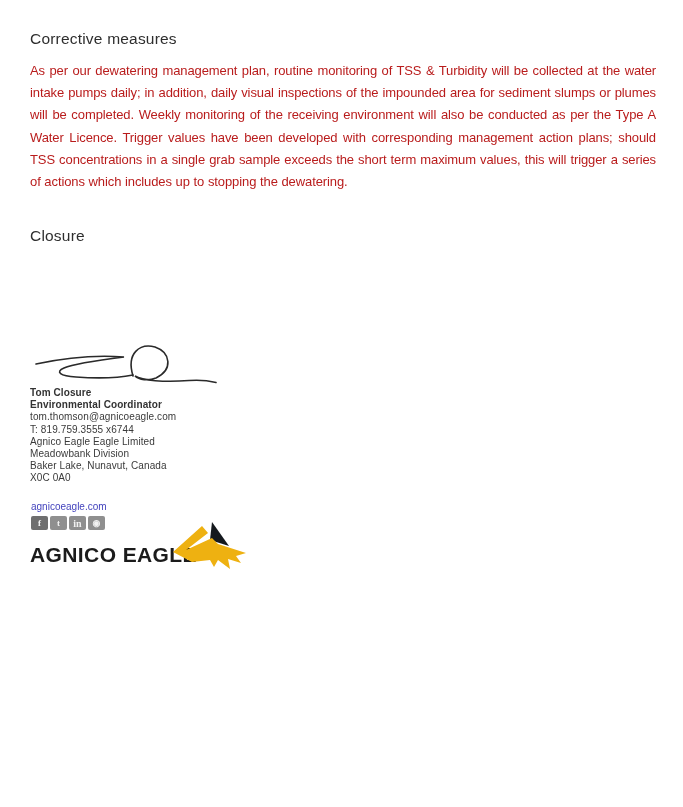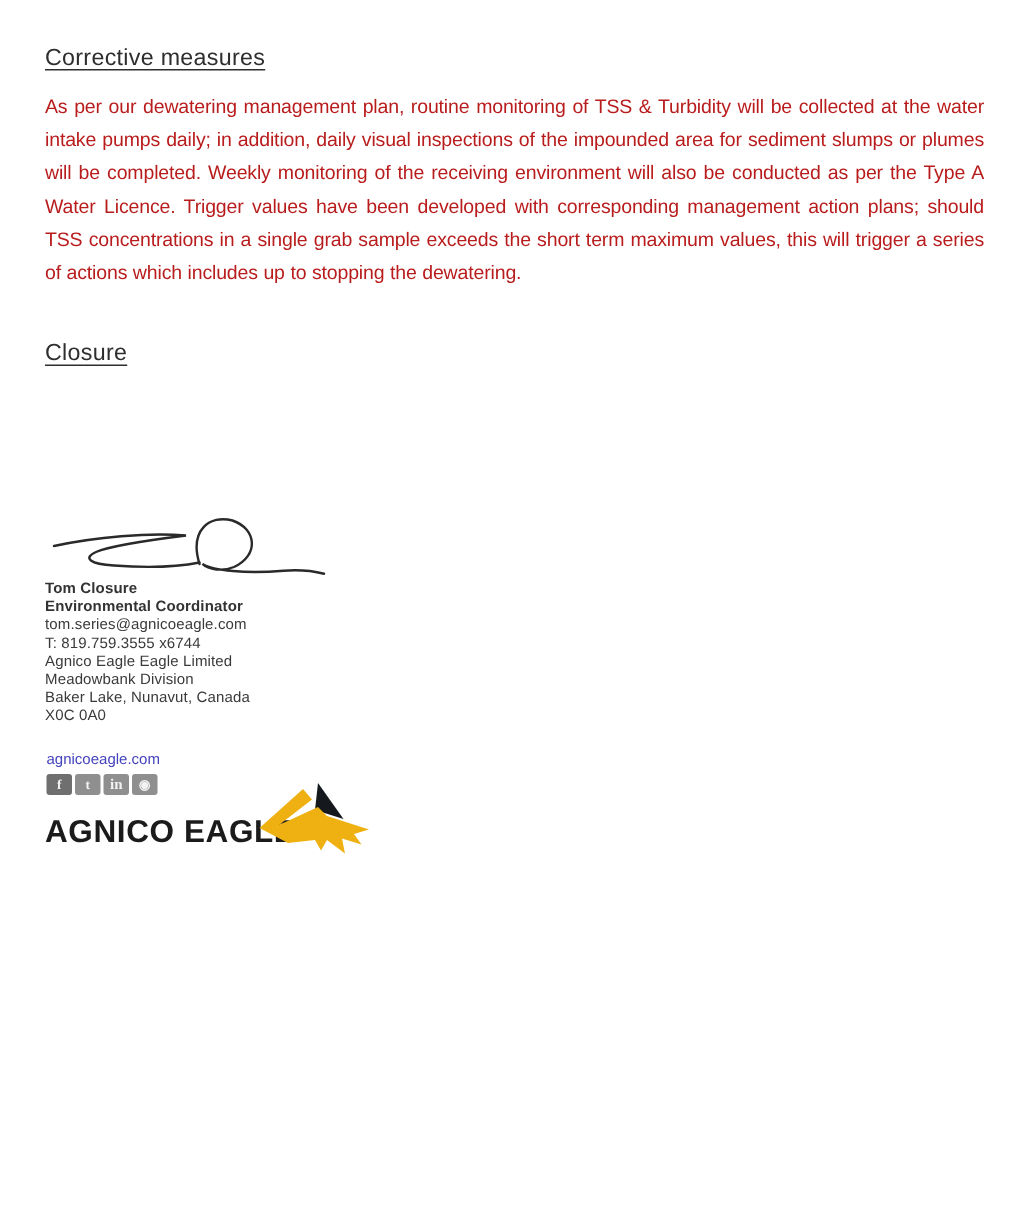--- a/index.html
+++ b/index.html
@@ -9,21 +9,20 @@
     background:#ffffff;
     font-family:"Liberation Sans", sans-serif;
     color:#383838;
     overflow:hidden;
   }
   .abs{position:absolute;}
   .heading{
     left:30px;
     font-size:15.5px;
     color:#2e2e2e;
-    text-decoration:underline;
     text-underline-offset:3px;
     text-decoration-thickness:1px;
     letter-spacing:0.2px;
   }
   .para{
     left:30px;width:626px;
     font-size:13px;
     line-height:22.2px;
     letter-spacing:-0.1px;
     word-spacing:0.2px;
@@ -87,21 +86,21 @@
   <svg class="abs sig-svg" width="195" height="56" viewBox="0 0 195 56">
     <g fill="none" stroke="#2a2a2a" stroke-width="1.6" stroke-linecap="round">
       <path d="M6,25 C34,19 68,16 94,18 C70,21 43,25 34,29 C25,33 30,37 46,38 C66,39.5 88,39 103,36"></path>
       <path d="M103,37 C96,14 110,4 125,8 C141,13.5 143,31 126,39 C118.5,42 109,41 105,37 C112,41.5 134,43.5 159,41.5 C169,40.7 178,41.5 186,43.5"></path>
     </g>
   </svg>
 
   <div class="abs contact">
     <div class="bold">Tom Closure</div>
     <div class="bold">Environmental Coordinator</div>
-    <div>tom.series@agnicoeagle.com</div>
+    <div>tom.thomson@agnicoeagle.com</div>
     <div>T: 819.759.3555 x6744</div>
     <div>Agnico Eagle Eagle Limited</div>
     <div>Meadowbank Division</div>
     <div>Baker Lake, Nunavut, Canada</div>
     <div>X0C 0A0</div>
   </div>
 
   <div class="abs weblink">agnicoeagle.com</div>
 
   <div class="abs social-row">

